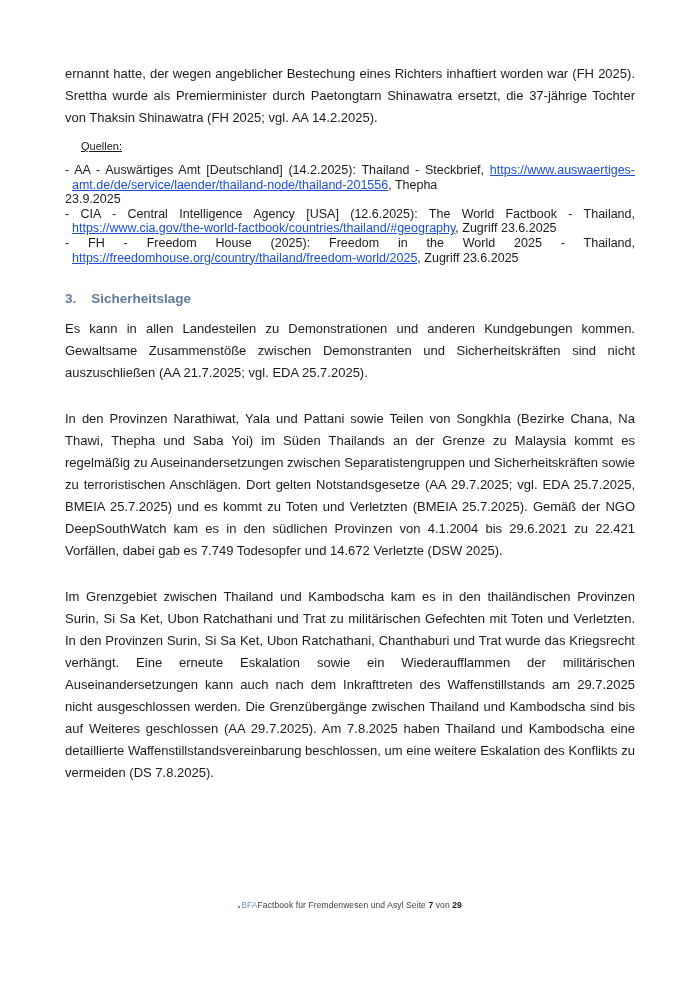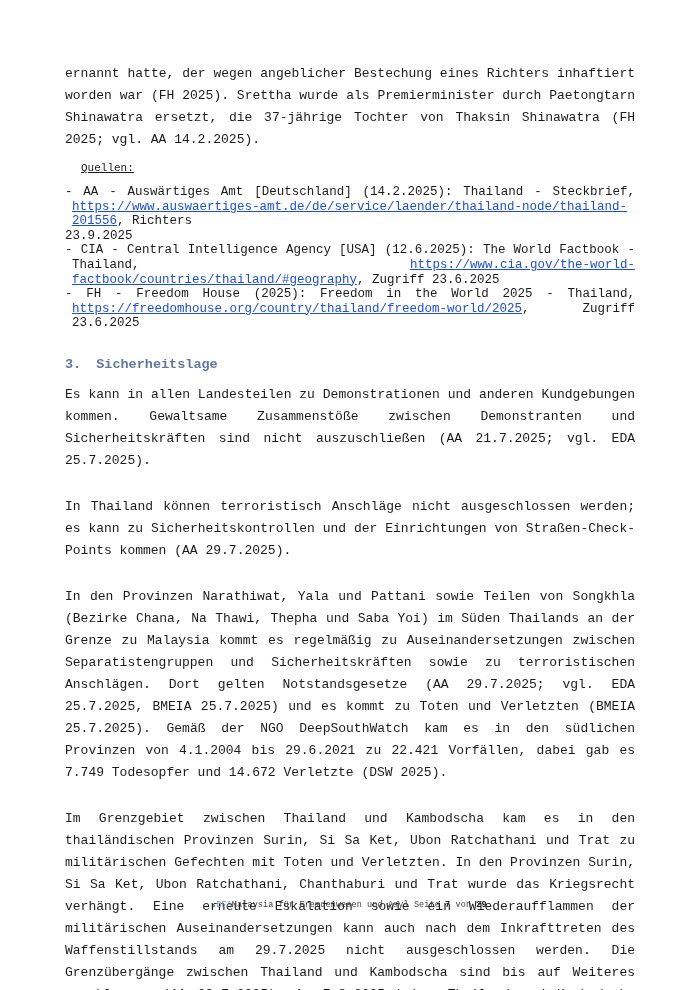--- a/index.html
+++ b/index.html
@@ -5,21 +5,21 @@
   html, body {
     margin: 0;
     padding: 0;
     background: #ffffff;
   }
   .page {
     position: relative;
     width: 700px;
     height: 990px;
     background: #ffffff;
-    font-family: Liberation Mono, monospace;
+    font-family: Liberation Sans, sans-serif;
     color: #1b1b1b;
     overflow: hidden;
     box-sizing: border-box;
   }
   .content {
     padding: 63px 65px 0 65px;
   }
   .body-par {
     font-size: 13px;
     line-height: 22px;
@@ -100,21 +100,21 @@
 
     <p class="body-par intro-par">ernannt hatte, der wegen angeblicher Bestechung eines Richters inhaftiert worden war (FH 2025). Srettha wurde als Premierminister durch Paetongtarn Shinawatra ersetzt, die 37-jährige Tochter von Thaksin Shinawatra (FH 2025; vgl. AA 14.2.2025).</p>
 
     <p class="sources-label">Quellen:</p>
 
     <div class="sources">
 
       <div class="source-item">
         <span>-</span>
         <span>AA - Auswärtiges Amt [Deutschland] (14.2.2025): Thailand - Steckbrief,</span>
-        <a href="#">https://www.auswaertiges-amt.de/de/service/laender/thailand-node/thailand-201556</a><span>, Richters</span>
+        <a href="#">https://www.auswaertiges-amt.de/de/service/laender/thailand-node/thailand-201556</a><span>, Thepha</span>
         <span class="access-date-block">23.9.2025</span>
       </div>
 
       <div class="source-item">
         <span>-</span>
         <span>CIA - Central Intelligence Agency [USA] (12.6.2025): The World Factbook - Thailand,</span>
         <a href="#">https://www.cia.gov/the-world-factbook/countries/thailand/#geography</a><span>, Zugriff 23.6.2025</span>
       </div>
 
       <div class="source-item">
@@ -125,28 +125,27 @@
 
     </div>
 
     <div class="section-heading">
       <span>3.</span>
       <span>Sicherheitslage</span>
     </div>
 
     <p class="body-par">Es kann in allen Landesteilen zu Demonstrationen und anderen Kundgebungen kommen. Gewaltsame Zusammenstöße zwischen Demonstranten und Sicherheitskräften sind nicht auszuschließen (AA 21.7.2025; vgl. EDA 25.7.2025).</p>
 
-    <p class="body-par">In Thailand können terroristisch Anschläge nicht ausgeschlossen werden; es kann zu Sicherheitskontrollen und der Einrichtungen von Straßen-Check-Points kommen (AA 29.7.2025).</p>
 
     <p class="body-par">In den Provinzen Narathiwat, Yala und Pattani sowie Teilen von Songkhla (Bezirke Chana, Na Thawi, Thepha und Saba Yoi) im Süden Thailands an der Grenze zu Malaysia kommt es regelmäßig zu Auseinandersetzungen zwischen Separatistengruppen und Sicherheitskräften sowie zu terroristischen Anschlägen. Dort gelten Notstandsgesetze (AA 29.7.2025; vgl. EDA 25.7.2025, BMEIA 25.7.2025) und es kommt zu Toten und Verletzten (BMEIA 25.7.2025). Gemäß der NGO DeepSouthWatch kam es in den südlichen Provinzen von 4.1.2004 bis 29.6.2021 zu 22.421 Vorfällen, dabei gab es 7.749 Todesopfer und 14.672 Verletzte (DSW 2025).</p>
 
     <p class="body-par">Im Grenzgebiet zwischen Thailand und Kambodscha kam es in den thailändischen Provinzen Surin, Si Sa Ket, Ubon Ratchathani und Trat zu militärischen Gefechten mit Toten und Verletzten. In den Provinzen Surin, Si Sa Ket, Ubon Ratchathani, Chanthaburi und Trat wurde das Kriegsrecht verhängt. Eine erneute Eskalation sowie ein Wiederaufflammen der militärischen Auseinandersetzungen kann auch nach dem Inkrafttreten des Waffenstillstands am 29.7.2025 nicht ausgeschlossen werden. Die Grenzübergänge zwischen Thailand und Kambodscha sind bis auf Weiteres geschlossen (AA 29.7.2025). Am 7.8.2025 haben Thailand und Kambodscha eine detaillierte Waffenstillstandsvereinbarung beschlossen, um eine weitere Eskalation des Konflikts zu vermeiden (DS 7.8.2025).</p>
 
   </div>
 
   <div class="footer">
-    <span class="logo-dot"></span><span class="logo-text">BFA</span><span>Malaysia für Fremdenwesen und Asyl</span>
+    <span class="logo-dot"></span><span class="logo-text">BFA</span><span>Factbook für Fremdenwesen und Asyl</span>
     <span>Seite</span>
     <b>7</b>
     <span>von</span>
     <b>29</b>
   </div>
 </div>
 
 </body></html>

